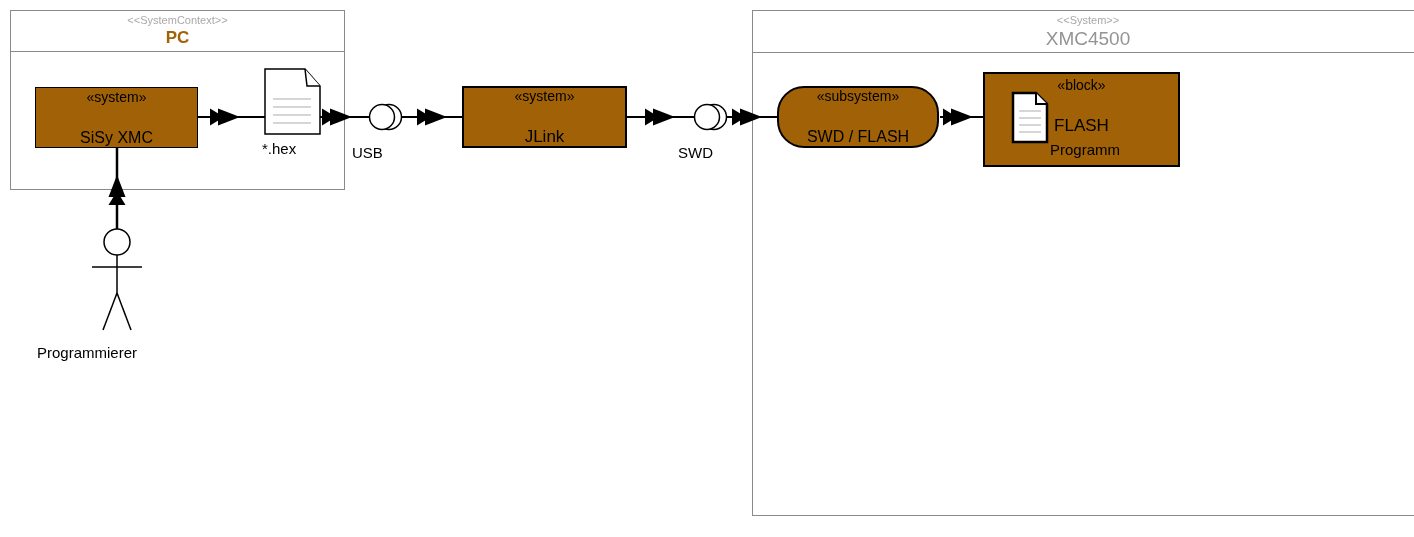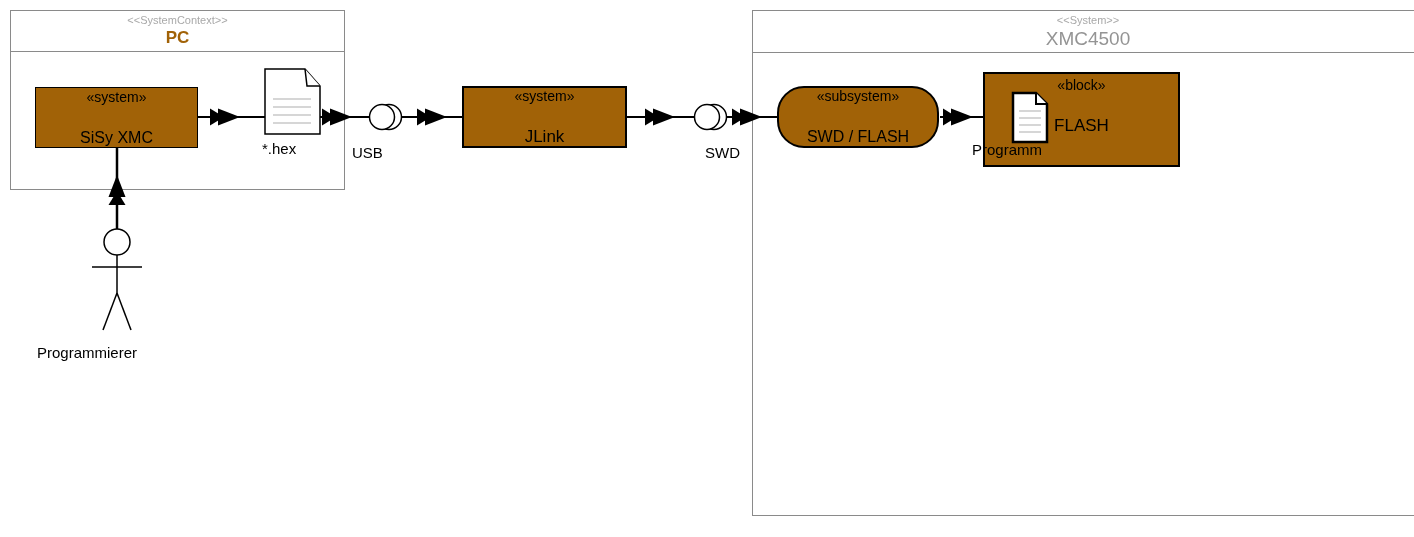--- a/index.html
+++ b/index.html
@@ -67,22 +67,22 @@
     <div class="name-line-sm">SWD / FLASH</div>
   </div>
 
   <div class="block top-aligned" style="left:983px; top:72px; width:197px; height:95px;">
     <div class="stereo-line">«block»</div>
     <div class="name-line">FLASH</div>
   </div>
 
   <div class="label" style="left:262px; top:140px; width:60px;">*.hex</div>
   <div class="label" style="left:352px; top:144px; width:60px;">USB</div>
-  <div class="label" style="left:705px; top:144px; width:60px;">SWD</div>
-  <div class="label left-align" style="left:972px; top:141px; width:90px;">Programm</div>
+  <div class="label" style="left:678px; top:144px; width:60px;">SWD</div>
+  <div class="label left-align" style="left:1040px; top:141px; width:90px;text-align:center;">Programm</div>
   <div class="label" style="left:37px; top:344px; width:160px;">Programmierer</div>
 
   <svg class="overlay" width="1414" height="537" viewBox="0 0 1414 537">
 
     <g stroke="#000000" stroke-width="2">
       <line x1="198" y1="117" x2="265" y2="117"></line>
       <line x1="320" y1="117" x2="370" y2="117"></line>
       <line x1="396" y1="117" x2="462" y2="117"></line>
       <line x1="627" y1="117" x2="695" y2="117"></line>
       <line x1="721" y1="117" x2="777" y2="117"></line>

